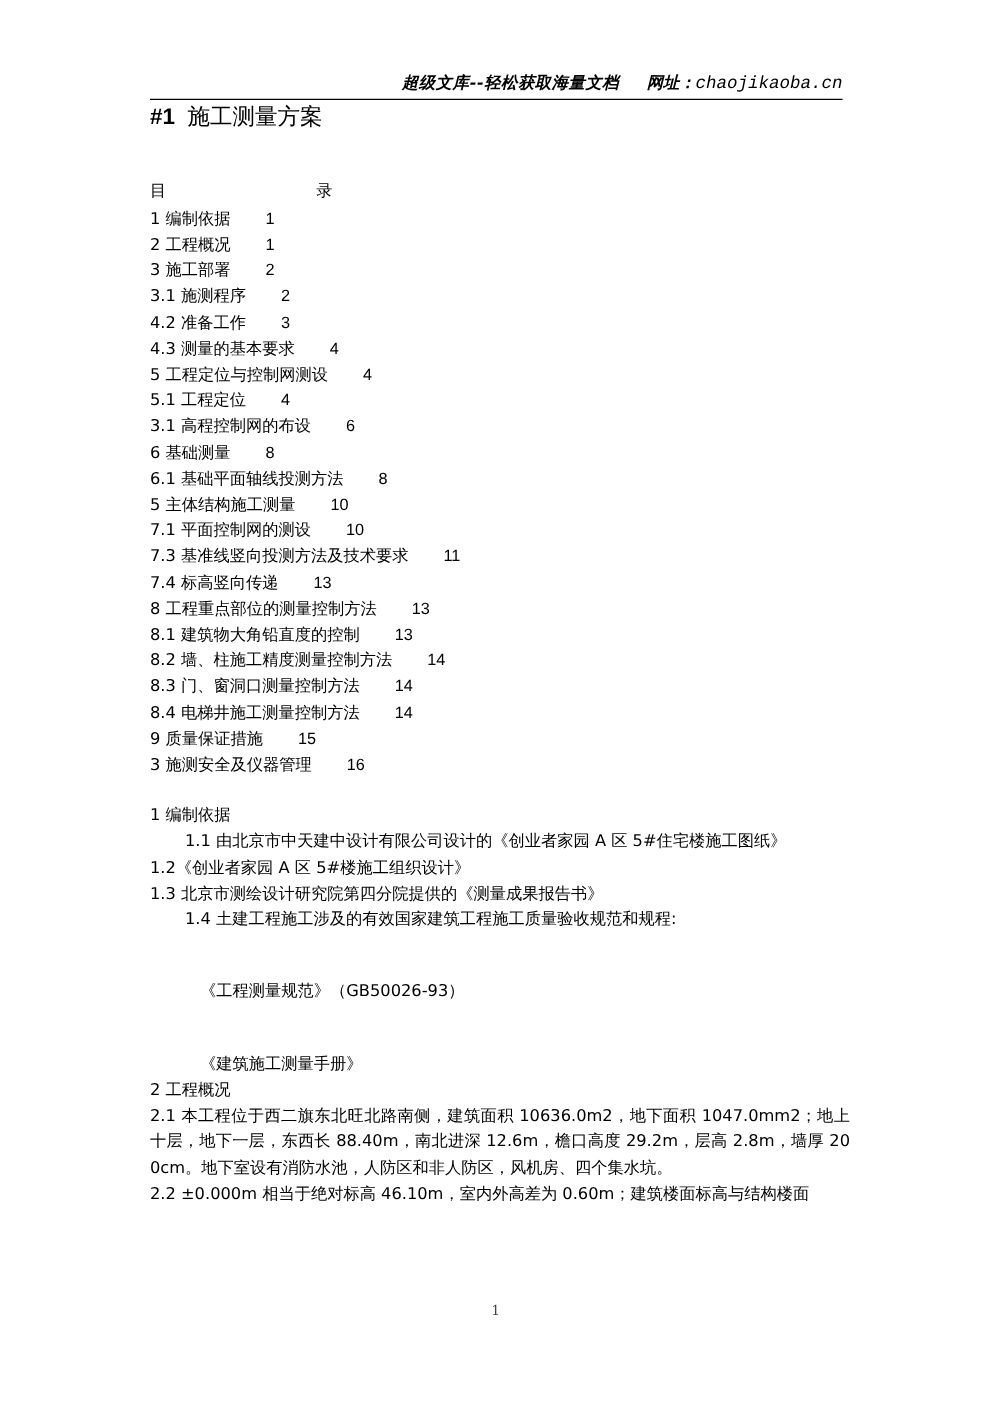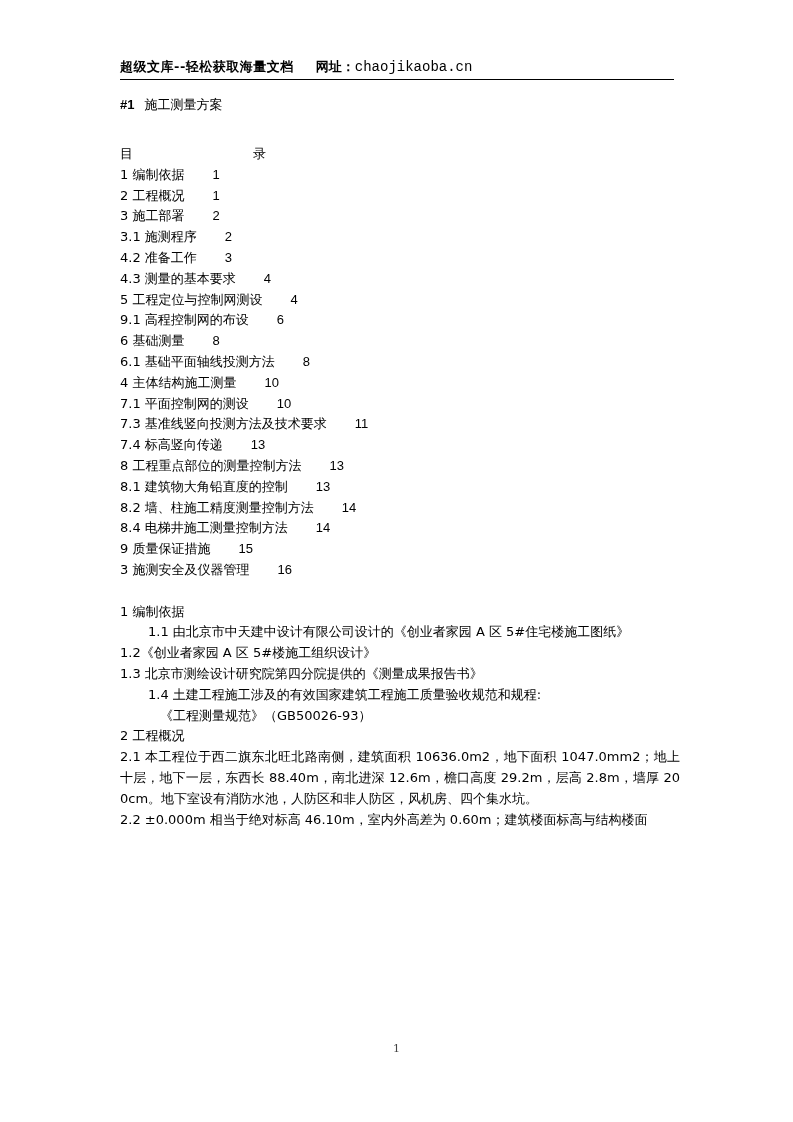--- a/index.html
+++ b/index.html
@@ -15,43 +15,44 @@
       color: #000000;
       font-family: "DejaVu Sans", "Liberation Sans", sans-serif;
     }
     .page-header {
       position: absolute;
       left: 120px;
       top: 58px;
       width: 554px;
       height: 21px;
       border-bottom: 1.3px solid #000;
-      text-align: left;
+      text-align: right;
       font-size: 13px;
       line-height: 18px;
+      font-style: italic;
     }
     .page-header .brand {
       font-family: "DejaVu Serif", "Liberation Serif", serif;
       font-weight: bold;
       letter-spacing: 0.5px;
     }
     .page-header .gap { display: inline-block; width: 22px; }
     .page-header .url-label {
       font-family: "DejaVu Serif", "Liberation Serif", serif;
       font-weight: bold;
     }
     .page-header .url {
       font-family: "Liberation Mono", "DejaVu Sans Mono", monospace;
       font-size: 14px;
     }
     .doc-title {
       position: absolute;
       left: 120px;
-      top: 96px;
-      font-size: 13px;
+      top: 84px;
+      font-size: 18px;
       line-height: 18px;
     }
     .doc-title .num {
       font-family: "Liberation Sans", sans-serif;
       font-weight: bold;
       margin-right: 10px;
     }
     .content {
       position: absolute;
       left: 120px;
@@ -62,21 +63,21 @@
     }
     .toc-heading { position: relative; height: 20.8px; }
     .toc-heading .right { position: absolute; left: 133px; top: 0; }
     .toc-row { height: 20.8px; white-space: nowrap; }
     .toc-row .label { display: inline-block; }
     .toc-row .page { display: inline-block; margin-left: 28px; font-family: "Liberation Sans", sans-serif; }
     .num { font-family: "Liberation Sans", sans-serif; }
     .spacer { height: 20.8px; }
     .line { white-space: nowrap; }
     .ind1 { padding-left: 28px; }
-    .ind2 { padding-left: 40px; }
+    .ind2 { padding-left: 40px; margin-top: 37px; }
     .para {
       text-align: justify;
       text-align-last: left;
       word-break: break-all;
     }
     .page-number {
       position: absolute;
       left: 0;
       width: 793px;
       top: 1042px;
@@ -104,41 +105,44 @@
   </div>
 
   <div>
     <div class="toc-row"><span class="label">1 编制依据</span><span class="page">1</span></div>
     <div class="toc-row"><span class="label">2 工程概况</span><span class="page">1</span></div>
     <div class="toc-row"><span class="label">3 施工部署</span><span class="page">2</span></div>
     <div class="toc-row"><span class="label">3.1 施测程序</span><span class="page">2</span></div>
     <div class="toc-row"><span class="label">4.2 准备工作</span><span class="page">3</span></div>
     <div class="toc-row"><span class="label">4.3 测量的基本要求</span><span class="page">4</span></div>
     <div class="toc-row"><span class="label">5 工程定位与控制网测设</span><span class="page">4</span></div>
-    <div class="toc-row"><span class="label">9.1 高程控制网的布设</span><span class="page">6</span></div>
+    <div class="toc-row"><span class="label">5.1 工程定位</span><span class="page">4</span></div>
+    <div class="toc-row"><span class="label">3.1 高程控制网的布设</span><span class="page">6</span></div>
     <div class="toc-row"><span class="label">6 基础测量</span><span class="page">8</span></div>
     <div class="toc-row"><span class="label">6.1 基础平面轴线投测方法</span><span class="page">8</span></div>
-    <div class="toc-row"><span class="label">4 主体结构施工测量</span><span class="page">10</span></div>
+    <div class="toc-row"><span class="label">5 主体结构施工测量</span><span class="page">10</span></div>
     <div class="toc-row"><span class="label">7.1 平面控制网的测设</span><span class="page">10</span></div>
     <div class="toc-row"><span class="label">7.3 基准线竖向投测方法及技术要求</span><span class="page">11</span></div>
     <div class="toc-row"><span class="label">7.4 标高竖向传递</span><span class="page">13</span></div>
     <div class="toc-row"><span class="label">8 工程重点部位的测量控制方法</span><span class="page">13</span></div>
     <div class="toc-row"><span class="label">8.1  建筑物大角铅直度的控制</span><span class="page">13</span></div>
     <div class="toc-row"><span class="label">8.2 墙、柱施工精度测量控制方法</span><span class="page">14</span></div>
+    <div class="toc-row"><span class="label">8.3 门、窗洞口测量控制方法</span><span class="page">14</span></div>
     <div class="toc-row"><span class="label">8.4  电梯井施工测量控制方法</span><span class="page">14</span></div>
     <div class="toc-row"><span class="label">9 质量保证措施</span><span class="page">15</span></div>
     <div class="toc-row"><span class="label">3 施测安全及仪器管理</span><span class="page">16</span></div>
   </div>
 
   <div class="spacer"></div>
 
   <div class="line">1 编制依据</div>
   <div class="line ind1">1.1 由北京市中天建中设计有限公司设计的《创业者家园 A 区 5#住宅楼施工图纸》</div>
   <div class="line">1.2《创业者家园 A 区 5#楼施工组织设计》</div>
   <div class="line">1.3 北京市测绘设计研究院第四分院提供的《测量成果报告书》</div>
   <div class="line ind1">1.4 土建工程施工涉及的有效国家建筑工程施工质量验收规范和规程:</div>
   <div class="line ind2">《工程测量规范》（GB50026-93）</div>
+  <div class="line ind2">《建筑施工测量手册》</div>
   <div class="line">2 工程概况</div>
   <div class="para">2.1 本工程位于西二旗东北旺北路南侧，建筑面积 10636.0m2，地下面积 1047.0mm2；地上十层，地下一层，东西长 88.40m，南北进深 12.6m，檐口高度 29.2m，层高 2.8m，墙厚 200cm。地下室设有消防水池，人防区和非人防区，风机房、四个集水坑。</div>
   <div class="line">2.2  ±0.000m 相当于绝对标高 46.10m，室内外高差为 0.60m；建筑楼面标高与结构楼面</div>
 </div>
 
 <div class="page-number">1</div>
 
 </body></html>

